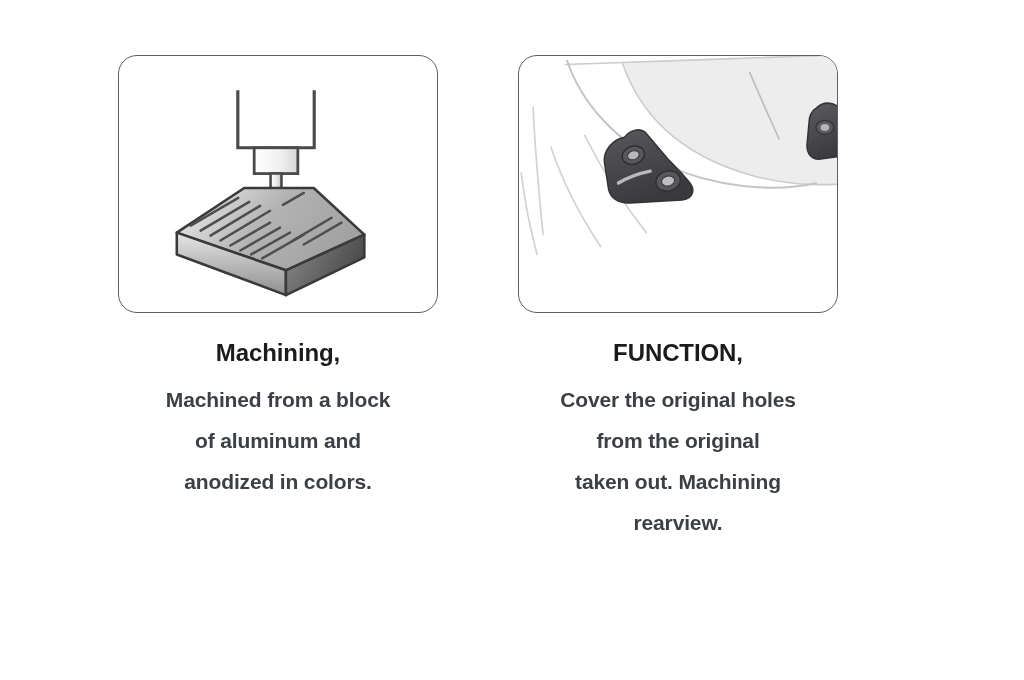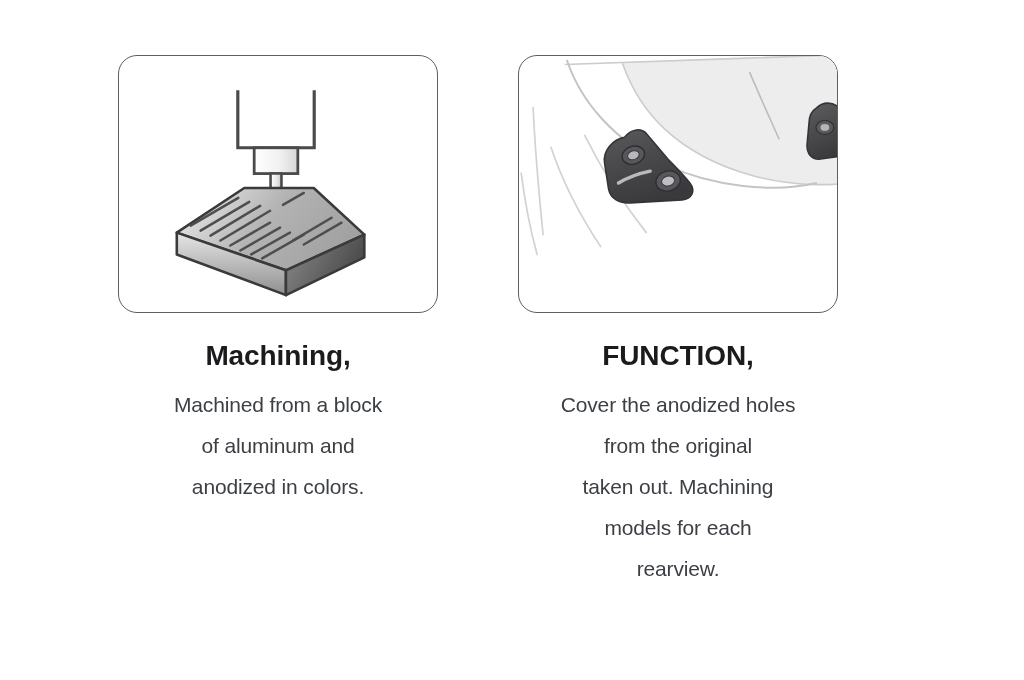--- a/index.html
+++ b/index.html
@@ -54,30 +54,30 @@
   }
   .illus-card svg { display: block; width: 100%; height: 100%; }
 
   
   .caption {
     margin-top: 26px;
     text-align: center;
     width: 320px;
   }
   .caption-title {
-    font-size: 28px;
+    font-size: 24px;
     font-weight: bold;
     color: #1b1b1d;
     letter-spacing: -0.1px;
     line-height: 1.2;
     margin: 0 0 11px 0;
   }
   .caption-body {
     font-size: 21px;
-    font-weight: normal;
+    font-weight: bold;
     color: #3c3f44;
     line-height: 41px;
     letter-spacing: -0.15px;
     margin: 0;
   }
   .caption-line { display: block; }
 </style>
 </head>
 <body>
 
@@ -233,23 +233,22 @@
                      C 292 60, 295 55, 300 52 Z" fill="url(#plate2Grad)" stroke="#33333a" stroke-width="1.6" stroke-linejoin="round"></path>
             <ellipse cx="308" cy="72" rx="9" ry="7" fill="#5a5a5e" stroke="#2e2e34" stroke-width="1.2"></ellipse>
             <ellipse cx="308" cy="72" rx="4.4" ry="3.4" fill="#b5b5b8"></ellipse>
           </g>
         </svg>
       </div>
 
       <div class="caption">
         <div class="caption-title">FUNCTION,</div>
         <div class="caption-body">
-          <span class="caption-line">Cover the anodized holes</span>
+          <span class="caption-line">Cover the original holes</span>
           <span class="caption-line">from the original</span>
           <span class="caption-line">taken out. Machining</span>
-          <span class="caption-line">models for each</span>
           <span class="caption-line">rearview.</span>
         </div>
       </div>
     </div>
 
   </div>
 </div>
 
 </body></html>

